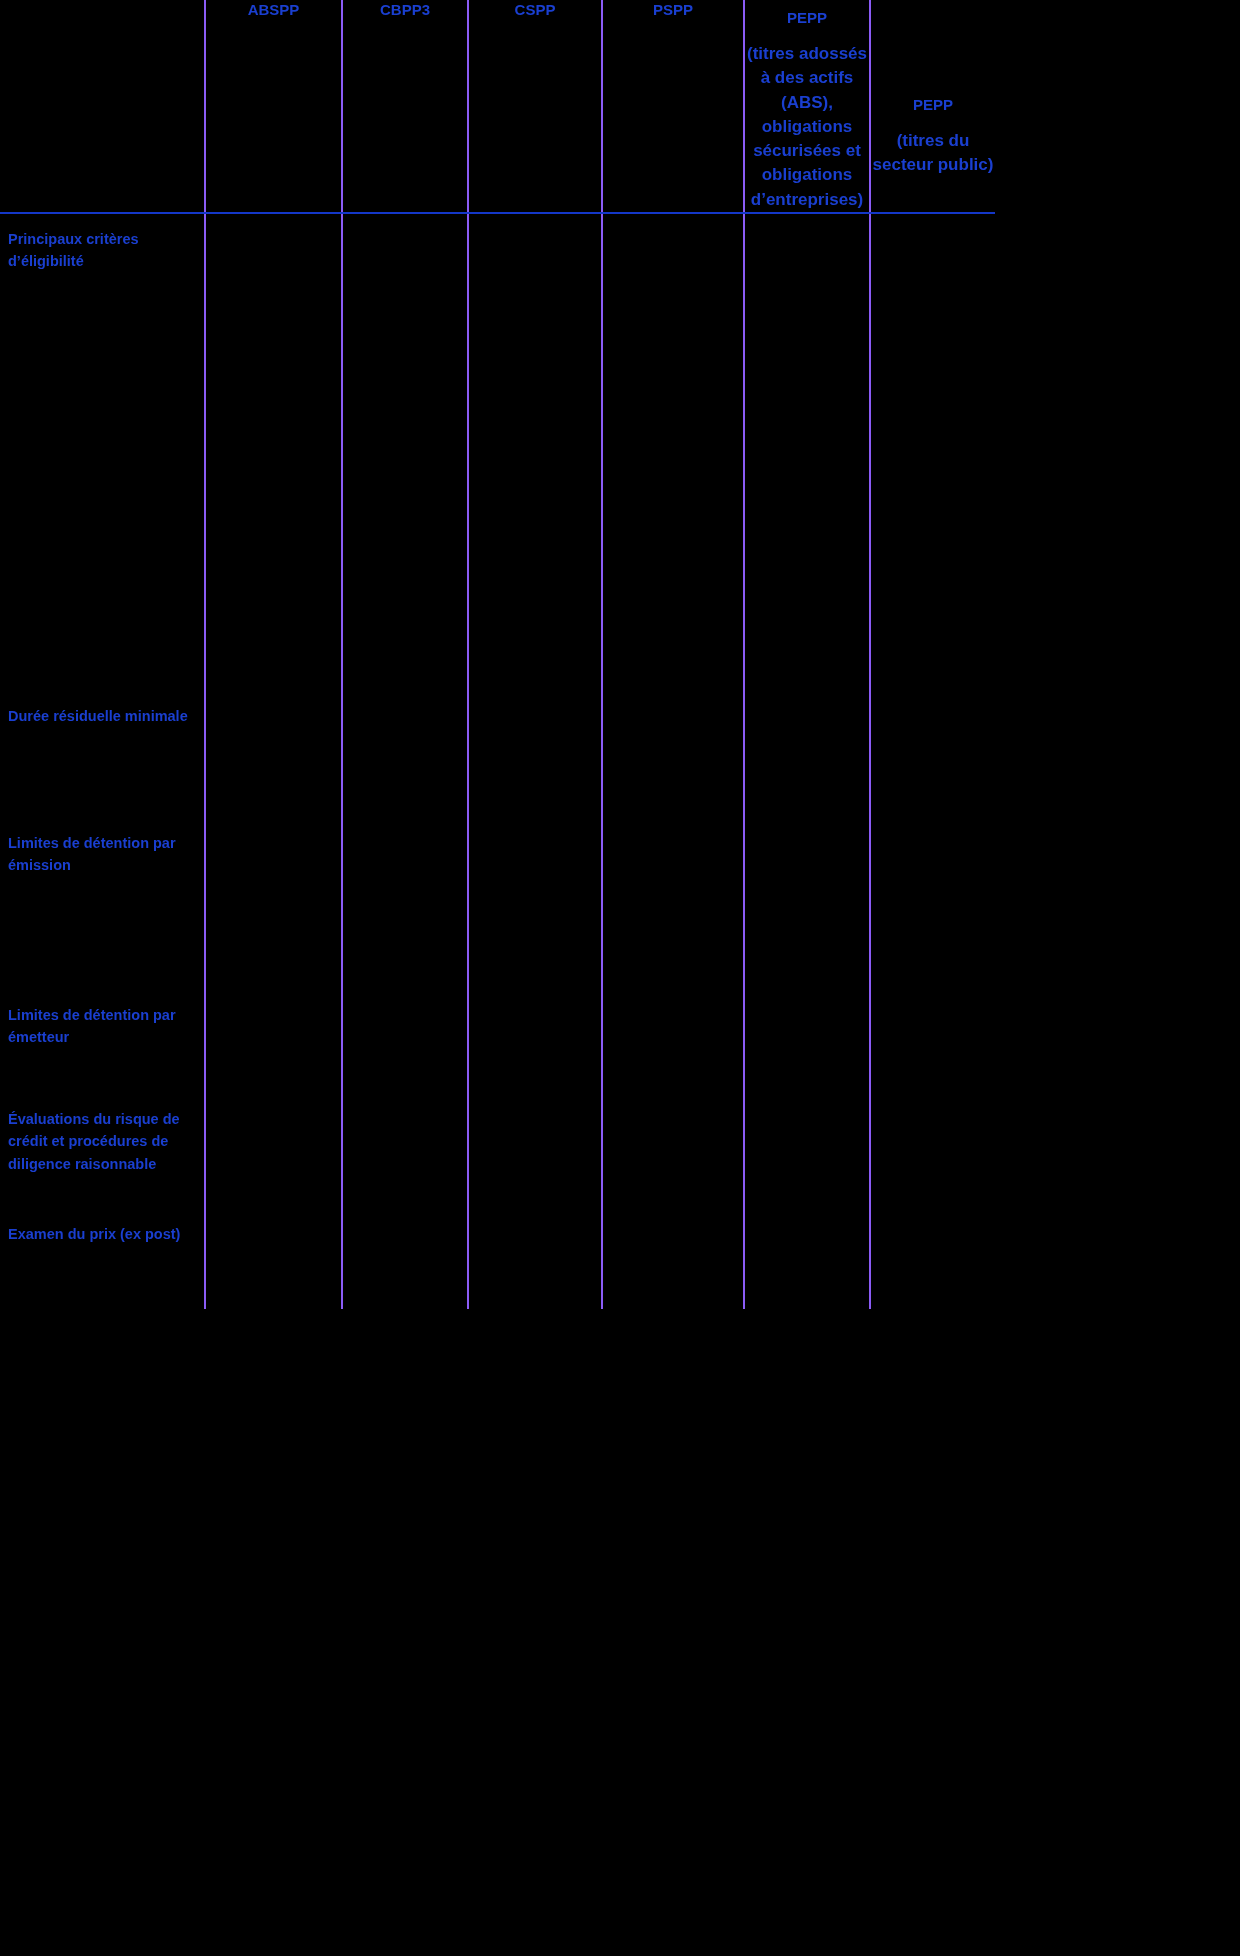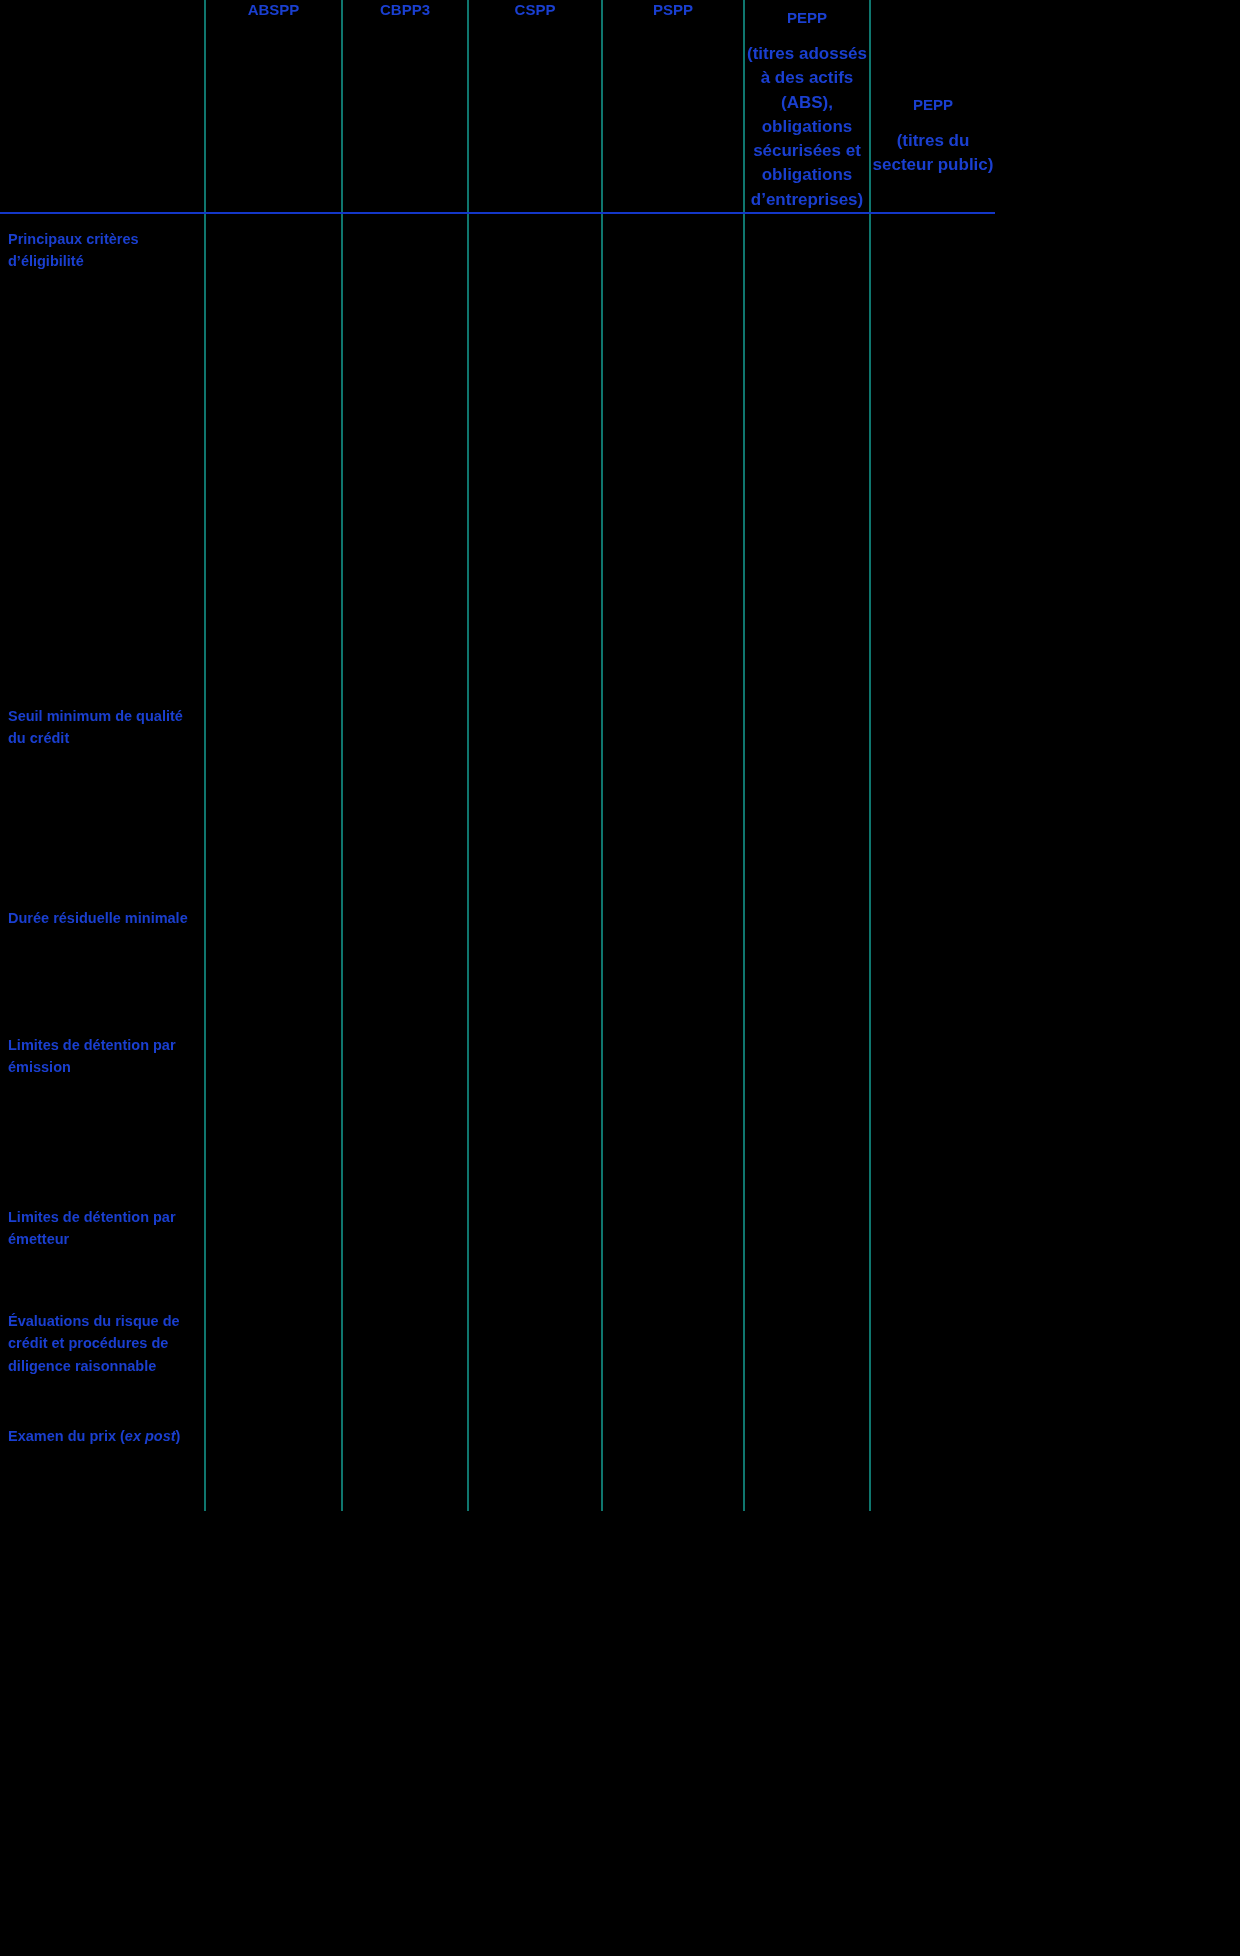--- a/index.html
+++ b/index.html
@@ -34,21 +34,21 @@
   }
 
   table.cmp td, table.cmp th {
     padding: 0;
     vertical-align: top;
     background: transparent;
   }
 
   
   .vrule {
-    border-left: 2px solid #0f766e;
+    border-left: 2px solid #8b5cf6;
   }
 
   
   thead th {
     vertical-align: bottom;
     text-align: center;
     font-size: 15px;
     font-weight: bold;
     line-height: 1.33;
     color: #1a3fd0;
@@ -82,21 +82,21 @@
     text-align: left;
   }
   tbody td.cell {
     font-size: 13.5px;
     line-height: 1.5;
     color: #1a3fd0;
     padding: 14px 8px 0 8px;
     text-align: left;
   }
 
-  .ital { font-style: italic; }
+  .ital { }
 
   
   col.c0 { width: 205px; }
   col.c1 { width: 137px; }
   col.c2 { width: 126px; }
   col.c3 { width: 134px; }
   col.c4 { width: 142px; }
   col.c5 { width: 126px; }
   col.c6 { width: 125px; }
 </style>
@@ -153,29 +153,20 @@
       <tr style="height:478px;">
         <td class="rowlabel">Principaux critères d’éligibilité</td>
         <td class="cell vrule"></td>
         <td class="cell vrule"></td>
         <td class="cell vrule"></td>
         <td class="cell vrule"></td>
         <td class="cell vrule"></td>
         <td class="cell vrule"></td>
       </tr>
 
-      <tr style="height:202px;">
-        <td class="rowlabel">Seuil minimum de qualité du crédit</td>
-        <td class="cell vrule"></td>
-        <td class="cell vrule"></td>
-        <td class="cell vrule"></td>
-        <td class="cell vrule"></td>
-        <td class="cell vrule"></td>
-        <td class="cell vrule"></td>
-      </tr>
 
       <tr style="height:127px;">
         <td class="rowlabel">Durée résiduelle minimale</td>
         <td class="cell vrule"></td>
         <td class="cell vrule"></td>
         <td class="cell vrule"></td>
         <td class="cell vrule"></td>
         <td class="cell vrule"></td>
         <td class="cell vrule"></td>
       </tr>

